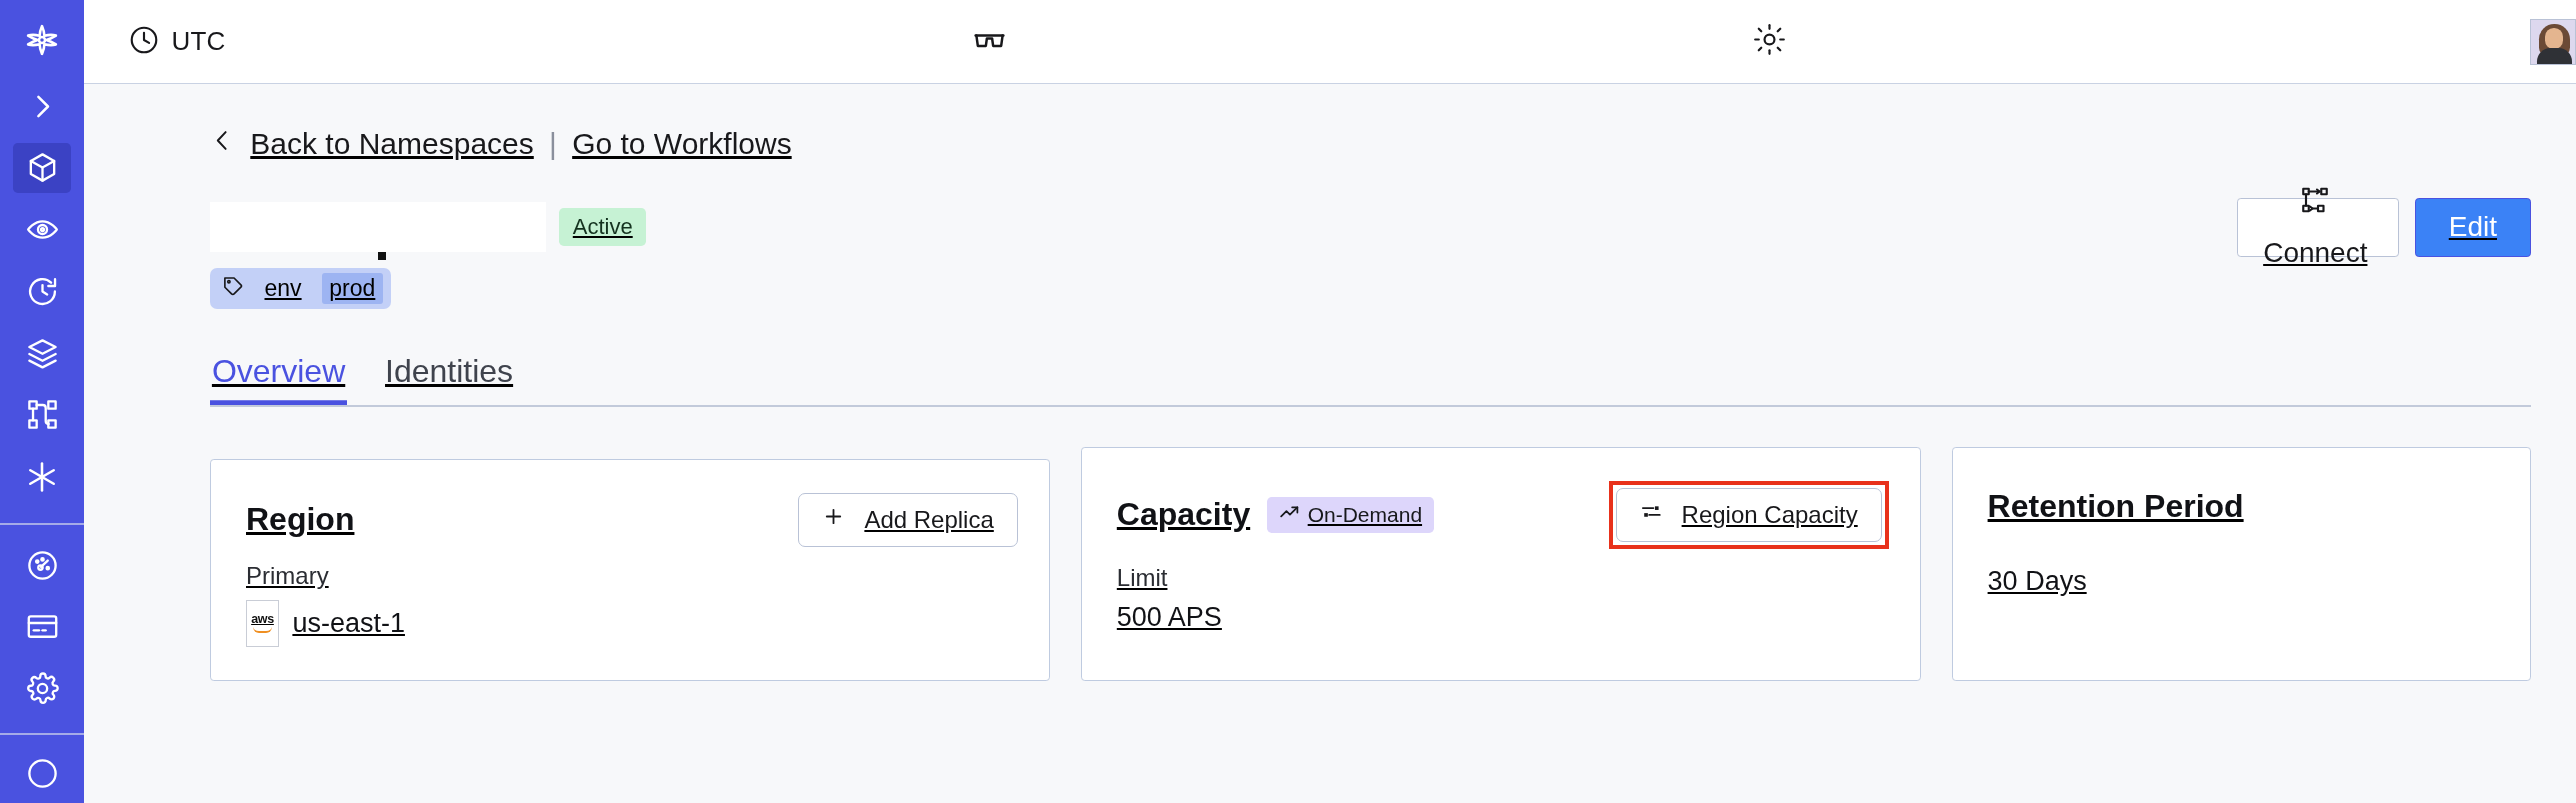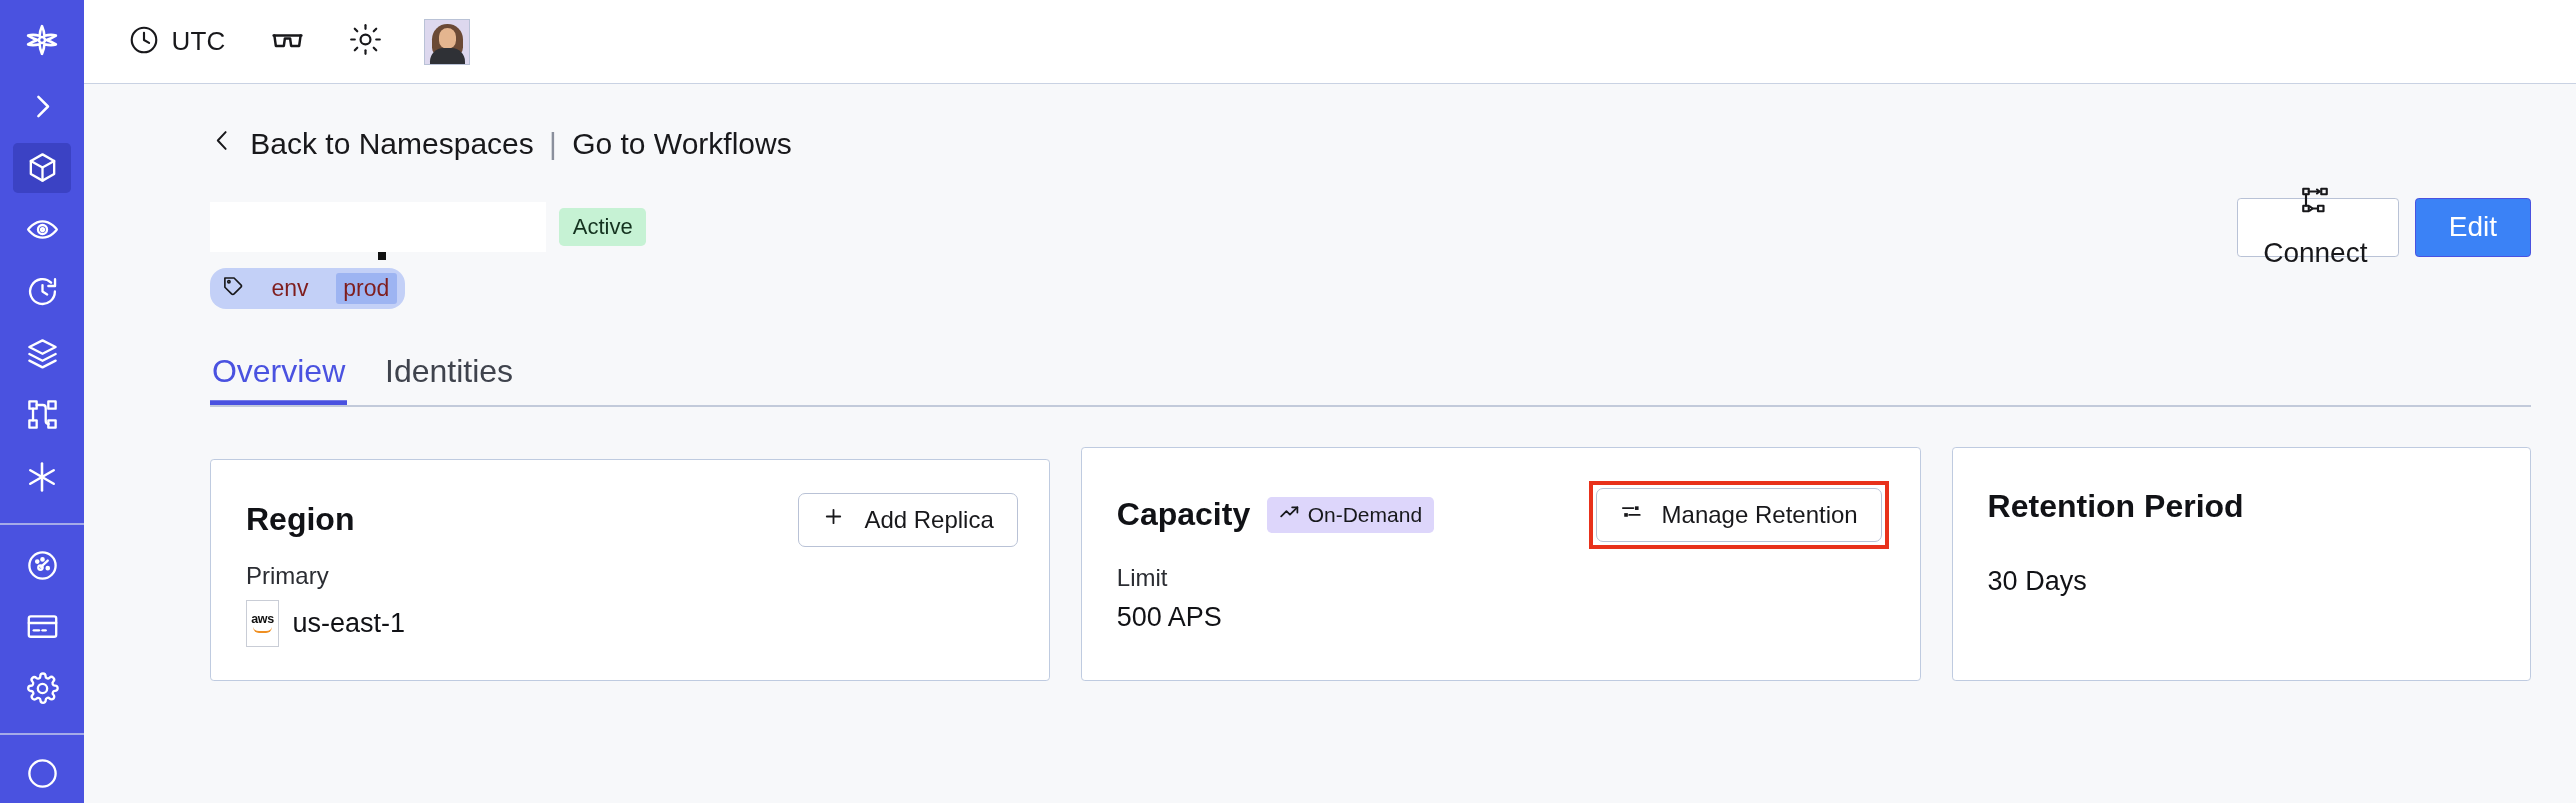--- a/index.html
+++ b/index.html
@@ -38,21 +38,21 @@
   }
   .side-divider.low { margin: 13.4px 0 7.7px 0; }
 
   
   .right { flex: 1; display: flex; flex-direction: column; min-width: 0; }
 
   .topbar {
     height: 84px; min-height: 84px;
     background: #ffffff;
     border-bottom: 1.9px solid #c9d2e3;
-    display: flex; align-items: center; justify-content: flex-start;
+    display: flex; align-items: center; justify-content: space-between;
   }
   .tb-item {
     display: flex; align-items: center; gap: 11.5px;
     margin-left: 44px;
     cursor: pointer;
   }
   .tb-label { font-size: 26px; color: #18181b; letter-spacing: 0.2px; }
   .avatar {
     width: 46px; height: 46px; margin-left: 42px;
     border: 1px solid #b9c2d6;
@@ -72,20 +72,21 @@
     position: absolute; left: 5.8px; bottom: 0; width: 35px; height: 15.3px;
     background: #2f3136; border-radius: 13.4px 13.4px 0 0;
   }
 
   
   .content {
     flex: 1;
     background: #f7f8fa;
     padding: 0 26px 0 44px;
     overflow: hidden;
+    text-decoration: underline;
   }
   .inner { max-width: 2321px; margin-left: 82px; }
 
   .breadcrumb {
     display: flex; align-items: center; gap: 15.3px;
     margin-top: 40px;
     font-size: 30px; color: #18181b;
   }
   .breadcrumb .crumb { cursor: pointer; }
   .crumb-sep { color: #8a8f9c; font-weight: 300; }
@@ -125,24 +126,24 @@
     height: 59px;
   }
   .btn-edit {
     background: #3b82f6; border: 1px solid #4a52e0;
     color: #fff;
     padding: 11.5px 33px; height: 59px;
   }
 
   .tagrow { margin-top: 13.4px; display: flex; }
   .tag {
-    display: flex; align-items: center; gap: 27px;
-    background: #c3d0f7; border-radius: 16px;
+    display: flex; align-items: center; gap: 20px;
+    background: #c3d0f7; border-radius: 7px;
     padding: 4.8px 7.7px 4.8px 11.5px;
-    font-size: 23px; color: #7f1d1d;
+    font-size: 23px; color: #000000;
     cursor: pointer;
   }
   .tag-value {
     background: #9db4f2; border-radius: 2.9px;
     padding: 1.9px 7.7px;
   }
 
   .tabs {
     margin-top: 38px;
     display: flex; gap: 36px;
@@ -467,21 +468,21 @@
               <div class="highlight-box">
                 <div class="btn-small">
                   <span>
                     <svg width="23" height="23" viewBox="0 0 24 24" fill="none" stroke="#18181b" stroke-width="1.9" stroke-linecap="round">
                       <line x1="3" y1="8.4" x2="14" y2="8.4"></line>
                       <rect x="15.6" y="6.6" width="3.8" height="3.8" fill="#18181b" stroke="none"></rect>
                       <line x1="9.6" y1="15.6" x2="20.6" y2="15.6"></line>
                       <rect x="4.4" y="13.7" width="3.8" height="3.8" fill="#18181b" stroke="none"></rect>
                     </svg>
                   </span>
-                  <span>Manage Retention</span>
+                  <span>Region Capacity</span>
                 </div>
               </div>
             </div>
             <div class="card-sub">Limit</div>
             <div class="card-val">500 APS</div>
           </section>
 
           <section class="card retention">
             <div class="card-head">
               <span class="card-title">Retention Period</span>

